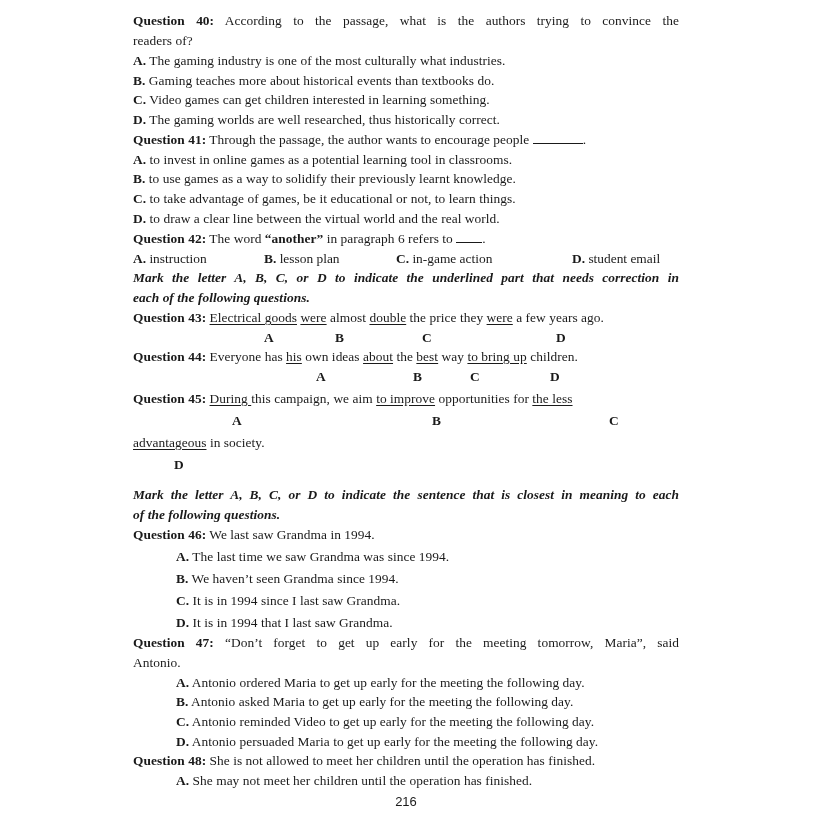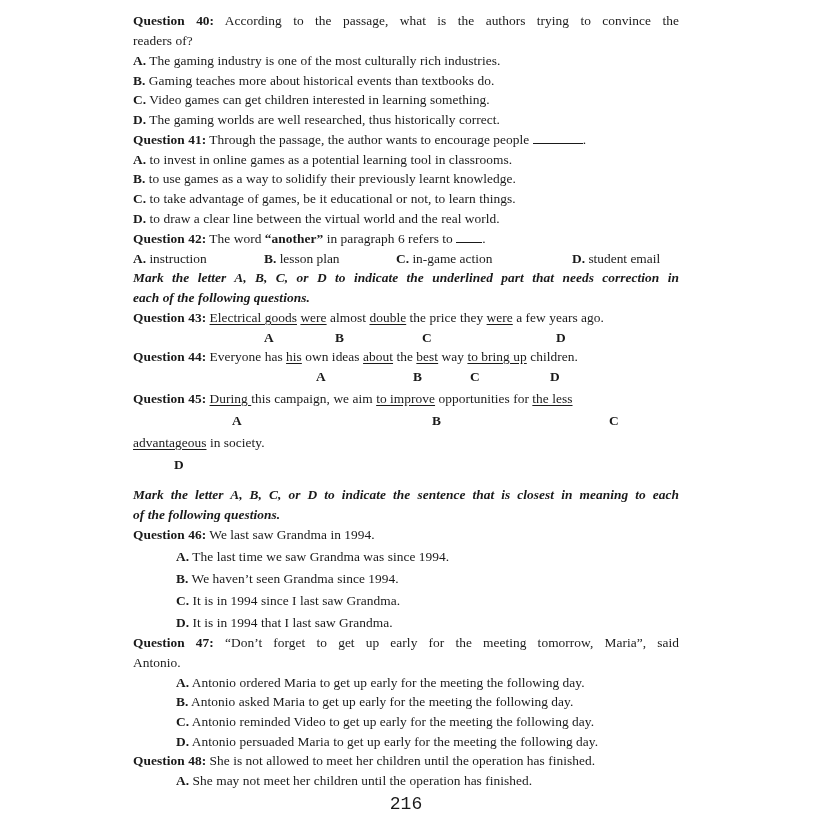--- a/index.html
+++ b/index.html
@@ -9,33 +9,33 @@
     .ln { position: absolute; left: 133px; font-size: 13.4px; line-height: 18px; white-space: nowrap;
       font-family: "Liberation Serif", "DejaVu Serif", serif; letter-spacing: 0.05px; }
     .just { width: 546px; text-align: justify; text-align-last: justify; white-space: normal; }
     .ind { left: 176px; text-align: center; }
     b, .b { font-weight: bold; }
     .bi { font-weight: bold; font-style: italic; }
     u { text-decoration: underline; text-underline-offset: 2px; }
     .lbl { position: absolute; font-weight: bold; font-size: 13.4px; line-height: 18px;
       font-family: "Liberation Serif", "DejaVu Serif", serif; }
     .blank { display: inline-block; border-bottom: 1px solid #1a1a1a; height: 11px; vertical-align: baseline; }
-    .pagenum { position: absolute; top: 794px; left: 0; width: 812px; text-align: center; font-size: 18px;
-      font-family: Liberation Mono, monospace; }
+    .pagenum { position: absolute; top: 794px; left: 0; width: 812px; text-align: center; font-size: 13px;
+      font-family: Liberation Sans, sans-serif; }
     .opt4 { position: absolute; font-size: 13.4px; line-height: 18px; white-space: nowrap;
       font-family: "Liberation Serif", "DejaVu Serif", serif; }
   </style>
 </head>
 <body>
 
 <div class="page">
 
   <div class="ln just" style="top:12px"><b>Question 40:</b> <span>According to the passage, what is the authors trying to convince the</span></div>
   <div class="ln" style="top:32px">readers of?</div>
-  <div class="ln" style="top:52px"><b>A.</b> <span>The gaming industry is one of the most culturally rich industries.</span></div>
+  <div class="ln" style="top:52px"><b>A.</b> <span>The gaming industry is one of the most culturally what industries.</span></div>
   <div class="ln" style="top:72px"><b>B.</b> <span>Gaming teaches more about historical events than textbooks do.</span></div>
   <div class="ln" style="top:91px"><b>C.</b> <span>Video games can get children interested in learning something.</span></div>
   <div class="ln" style="top:111px"><b>D.</b> <span>The gaming worlds are well researched, thus historically correct.</span></div>
 
   <div class="ln" style="top:131px"><b>Question 41:</b> <span>Through the passage, the author wants to encourage people</span> <span class="blank" style="width:50px"></span><span>.</span></div>
   <div class="ln" style="top:151px"><b>A.</b> <span>to invest in online games as a potential learning tool in classrooms.</span></div>
   <div class="ln" style="top:170px"><b>B.</b> <span>to use games as a way to solidify their previously learnt knowledge.</span></div>
   <div class="ln" style="top:190px"><b>C.</b> <span>to take advantage of games, be it educational or not, to learn things.</span></div>
   <div class="ln" style="top:210px"><b>D.</b> <span>to draw a clear line between the virtual world and the real world.</span></div>
 

